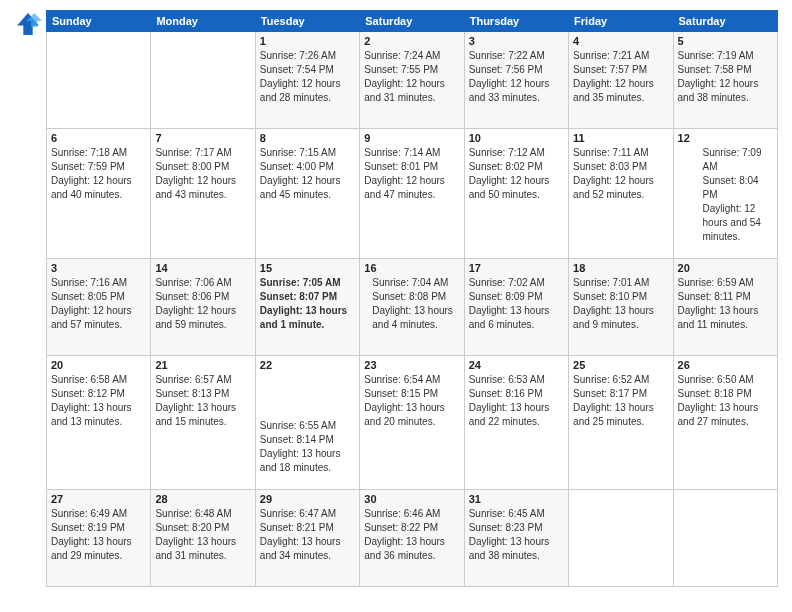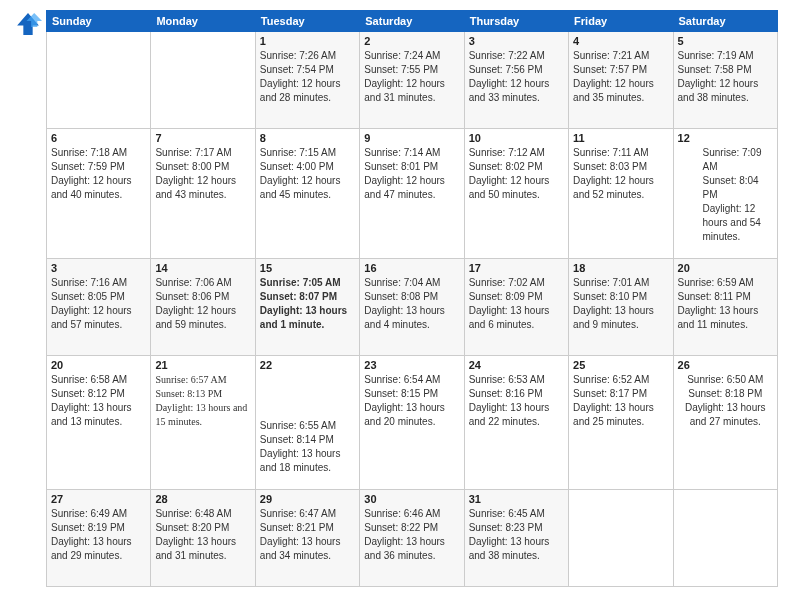--- a/index.html
+++ b/index.html
@@ -226,21 +226,21 @@
 Daylight: 12 hours and 59 minutes.</div>
           </td>
           <td>
             <span class="day-number">15</span>
             <div class="day-info" style="white-space: pre-line; font-weight: bold;">Sunrise: 7:05 AM
 Sunset: 8:07 PM
 Daylight: 13 hours and 1 minute.</div>
           </td>
           <td>
             <span class="day-number">16</span>
-            <div class="day-info" style="white-space: pre-line;">Sunrise: 7:04 AM
+            <div class="day-info" style="white-space: pre-line; margin-left: 8px;">Sunrise: 7:04 AM
 Sunset: 8:08 PM
 Daylight: 13 hours and 4 minutes.</div>
           </td>
           <td>
             <span class="day-number">17</span>
             <div class="day-info" style="white-space: pre-line;">Sunrise: 7:02 AM
 Sunset: 8:09 PM
 Daylight: 13 hours and 6 minutes.</div>
           </td>
           <td>
@@ -258,21 +258,21 @@
         </tr>
         <tr>
           <td>
             <span class="day-number">20</span>
             <div class="day-info" style="white-space: pre-line;">Sunrise: 6:58 AM
 Sunset: 8:12 PM
 Daylight: 13 hours and 13 minutes.</div>
           </td>
           <td>
             <span class="day-number">21</span>
-            <div class="day-info" style="white-space: pre-line; font-family: Liberation Serif, serif;">Sunrise: 6:57 AM
+            <div class="day-info" style="white-space: pre-line;">Sunrise: 6:57 AM
 Sunset: 8:13 PM
 Daylight: 13 hours and 15 minutes.</div>
           </td>
           <td>
             <span class="day-number">22</span>
             <div class="day-info" style="white-space: pre-line; margin-top: 48px;">Sunrise: 6:55 AM
 Sunset: 8:14 PM
 Daylight: 13 hours and 18 minutes.</div>
           </td>
           <td>
@@ -288,21 +288,21 @@
 Daylight: 13 hours and 22 minutes.</div>
           </td>
           <td>
             <span class="day-number">25</span>
             <div class="day-info" style="white-space: pre-line;">Sunrise: 6:52 AM
 Sunset: 8:17 PM
 Daylight: 13 hours and 25 minutes.</div>
           </td>
           <td>
             <span class="day-number">26</span>
-            <div class="day-info" style="white-space: pre-line; text-align: center;">Sunrise: 6:50 AM
+            <div class="day-info" style="white-space: pre-line;">Sunrise: 6:50 AM
 Sunset: 8:18 PM
 Daylight: 13 hours and 27 minutes.</div>
           </td>
         </tr>
         <tr>
           <td>
             <span class="day-number">27</span>
             <div class="day-info" style="white-space: pre-line;">Sunrise: 6:49 AM
 Sunset: 8:19 PM
 Daylight: 13 hours and 29 minutes.</div>

